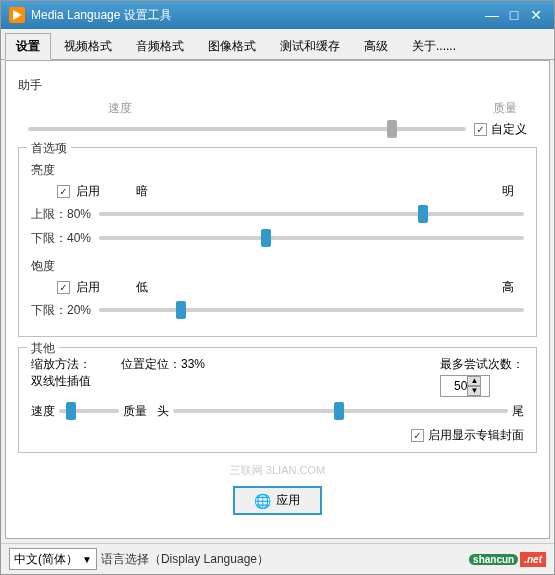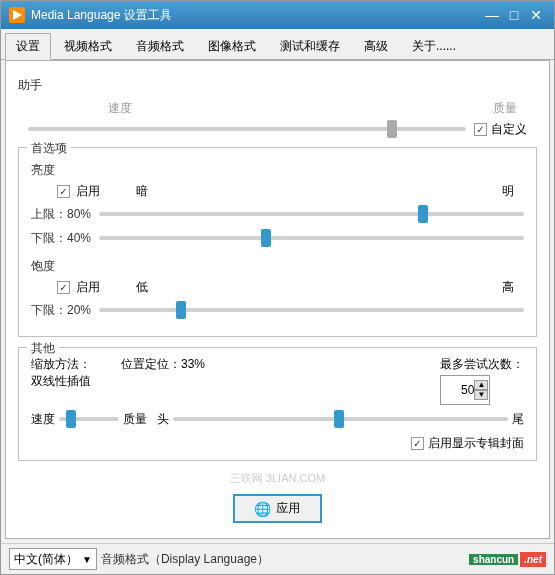--- a/index.html
+++ b/index.html
@@ -71,20 +71,21 @@
       border-bottom: none;
       background: transparent;
       margin-right: 2px;
     }
     .tab.active {
       background: #f0f0f0;
       border-color: #adadad;
       border-bottom: 1px solid #f0f0f0;
       margin-bottom: -1px;
       z-index: 1;
+      font-weight: bold;
     }
     .content {
       flex: 1;
       background: white;
       border: 1px solid #adadad;
       margin: 0 4px 4px 4px;
       padding: 12px;
       overflow-y: auto;
     }
     .section-title {
@@ -165,24 +166,24 @@
     .other-section {
       border: 1px solid #c0c0c0;
       padding: 8px 12px;
       margin-bottom: 10px;
       position: relative;
     }
     .spinbox {
       border: 1px solid #999;
       background: white;
       width: 50px;
-      height: 30px;
-      display: flex;
-      align-items: center;
-      padding: 0 20px;
+      height: 22px;
+      display: flex;
+      align-items: center;
+      padding: 0 13px;
       font-size: 12px;
     }
     .spinbox-inner {
       flex: 1;
       font-size: 12px;
     }
     .spinbox-arrows {
       display: flex;
       flex-direction: column;
       width: 14px;
@@ -424,20 +425,20 @@
       </button>
     </div>
 
   </div>
 
   <div class="bottom-bar">
     <div class="lang-select">
       <span>中文(简体）</span>
       <span style="font-size:10px;">▼</span>
     </div>
-    <span class="lang-label">音频格式（Display Language）</span>
+    <span class="lang-label">语言选择（Display Language）</span>
     <div style="flex:1;"></div>
     <div style="display:flex; align-items:center; gap:2px;">
-      <div style="background:#2d8a4e; color:white; padding:0 4px; font-size:10px; font-weight:bold; border-radius:0;">shancun</div>
+      <div style="background:#2d8a4e; color:white; padding:0 4px; font-size:10px; font-weight:bold; border-radius:6px;">shancun</div>
       <div style="background:#e74c3c; color:white; padding:2px 4px; font-size:10px; font-weight:bold; border-radius:0; font-style:italic;">.net</div>
     </div>
   </div>
 </div>
 
 </body></html>

